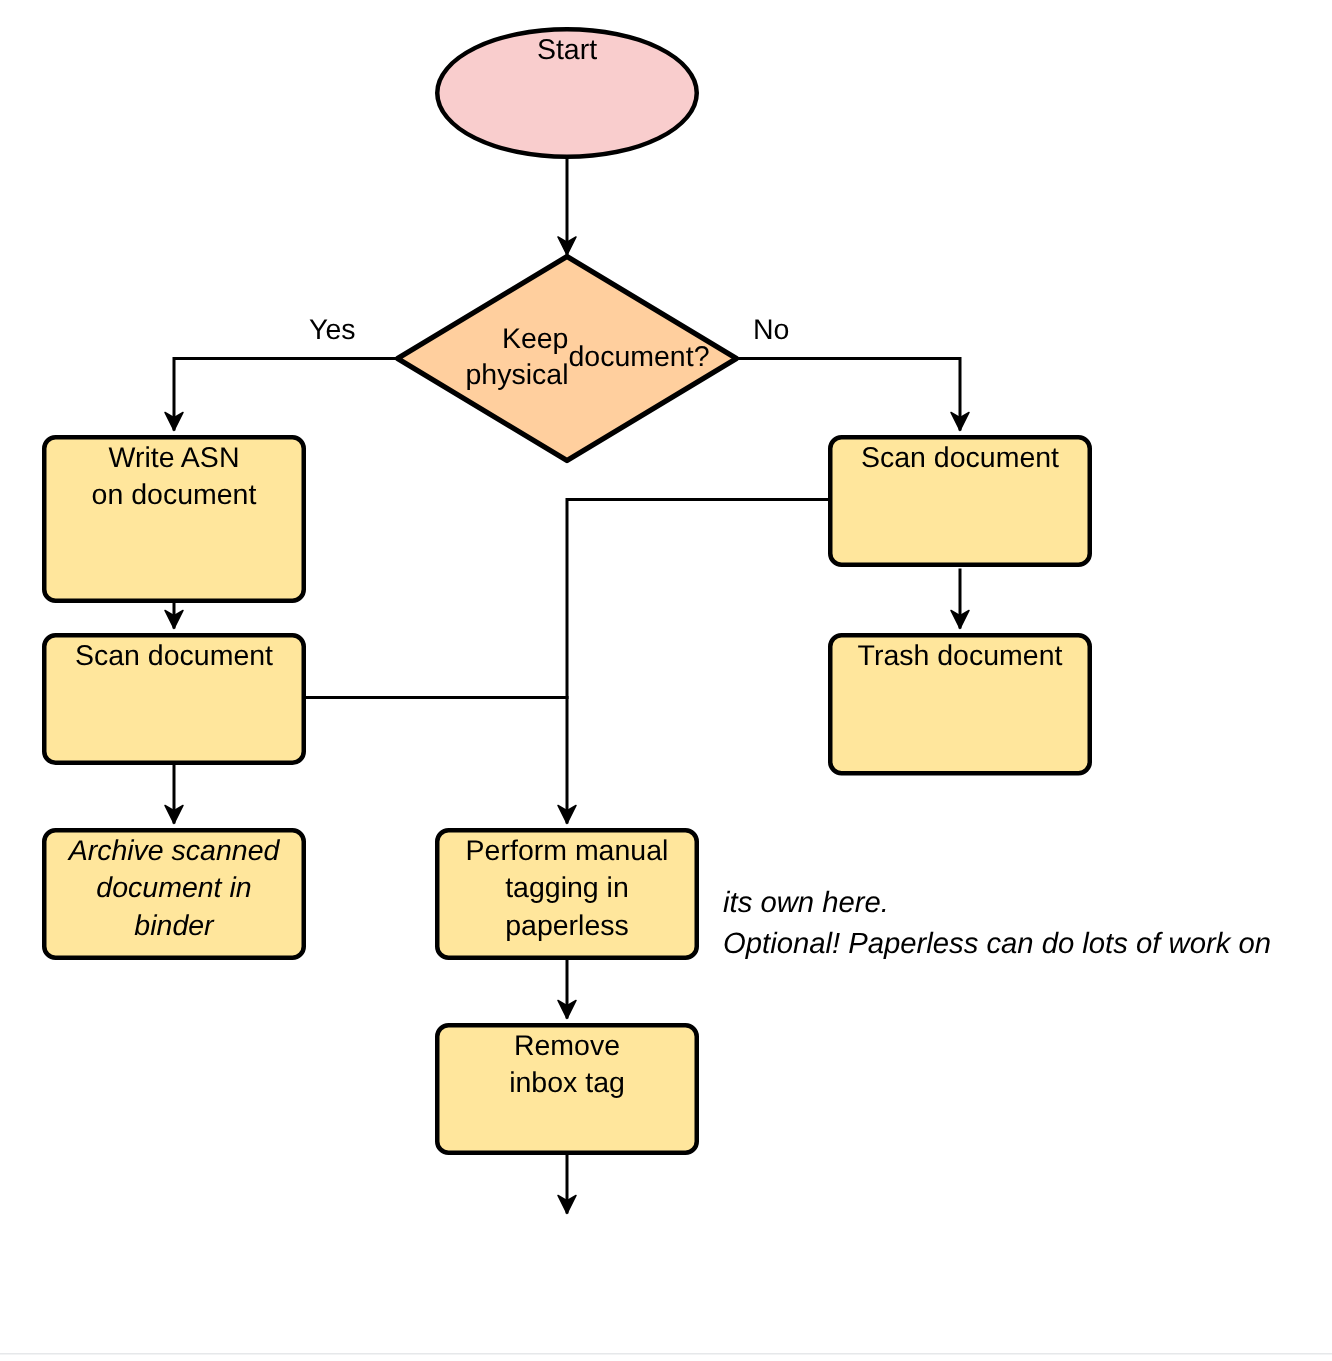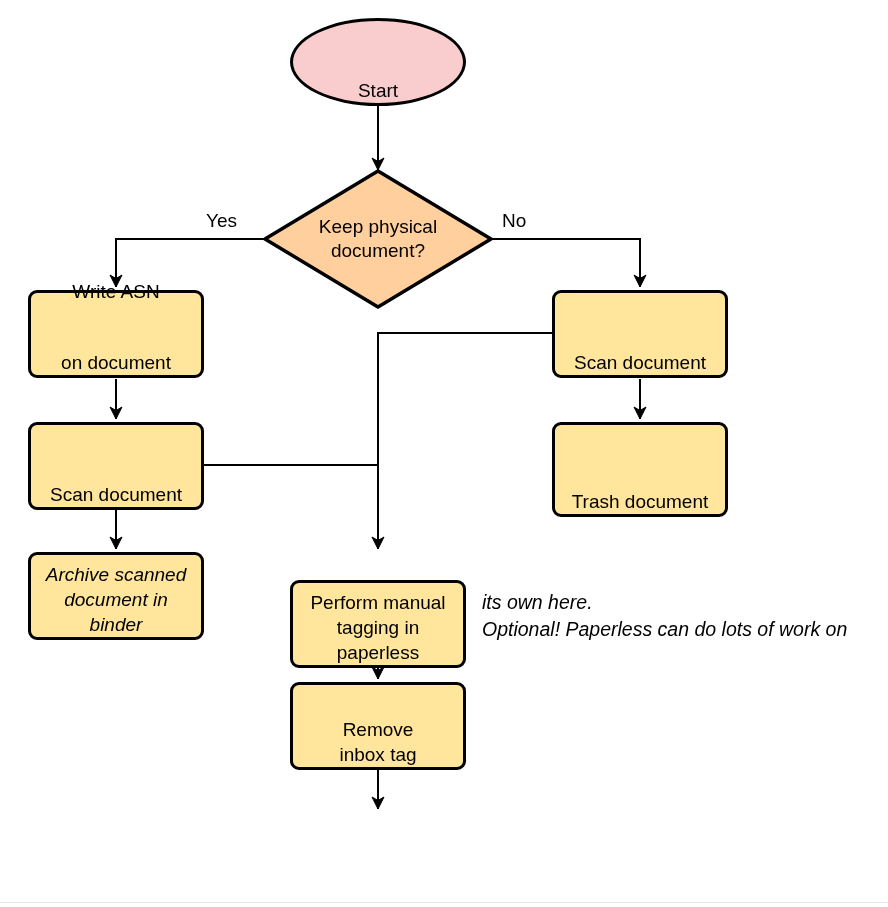--- a/index.html
+++ b/index.html
@@ -19,36 +19,36 @@
   }
   .node {
     position: absolute;
     box-sizing: border-box;
     border: 3px solid var(--stroke, #000);
     background: var(--process-fill, #ffe69c);
     border-radius: 9px;
     display: flex;
     flex-direction: column;
     align-items: center;
-    justify-content: flex-end;
+    justify-content: flex-start;
     text-align: center;
     font-size: 19px;
     line-height: 25px;
   }
   .terminator {
     border-radius: 50%;
     background: var(--terminator-fill, #f9cdcd);
   }
   .decision-text {
     position: absolute;
     display: flex;
-    flex-direction: column;
+    flex-direction: row;
     align-items: center;
     justify-content: center;
-    text-align: left;
+    text-align: right;
     font-size: 19px;
     line-height: 24px;
   }
   .edge-label {
     position: absolute;
     font-size: 19px;
     text-align: left;
   }
   .note {
     position: absolute;
@@ -100,21 +100,21 @@
   </div>
 
   <div class="decision-text" style="left:283px; top:215px; width:190px; height:48px;">
     <div>Keep physical</div>
     <div>document?</div>
   </div>
 
   <div class="edge-label" style="left:206px; top:210px; width:44px;">Yes</div>
   <div class="edge-label" style="left:502px; top:210px; width:44px;">No</div>
 
-  <div class="node" style="left:28px; top:290px; width:176px; height:88px;gap:46px;">
+  <div class="node" style="left:28px; top:290px; width:176px; height:112px;">
     <div>Write ASN</div>
     <div>on document</div>
   </div>
 
   <div class="node" style="left:28px; top:422px; width:176px; height:88px;">
     <div>Scan document</div>
   </div>
 
   <div class="node" style="left:28px; top:552px; width:176px; height:88px;font-style:italic;">
     <div>Archive scanned</div>
@@ -123,21 +123,21 @@
   </div>
 
   <div class="node" style="left:552px; top:290px; width:176px; height:88px;">
     <div>Scan document</div>
   </div>
 
   <div class="node" style="left:552px; top:422px; width:176px; height:95px;">
     <div>Trash document</div>
   </div>
 
-  <div class="node" style="left:290px; top:552px; width:176px; height:88px;margin-top:28px;">
+  <div class="node" style="left:290px; top:552px; width:176px; height:88px;">
     <div>Perform manual</div>
     <div>tagging in</div>
     <div>paperless</div>
   </div>
 
   <div class="note" style="left:482px; top:589px;">
     <div>its own here.</div>
     <div>Optional! Paperless can do lots of work on</div>
   </div>
 

